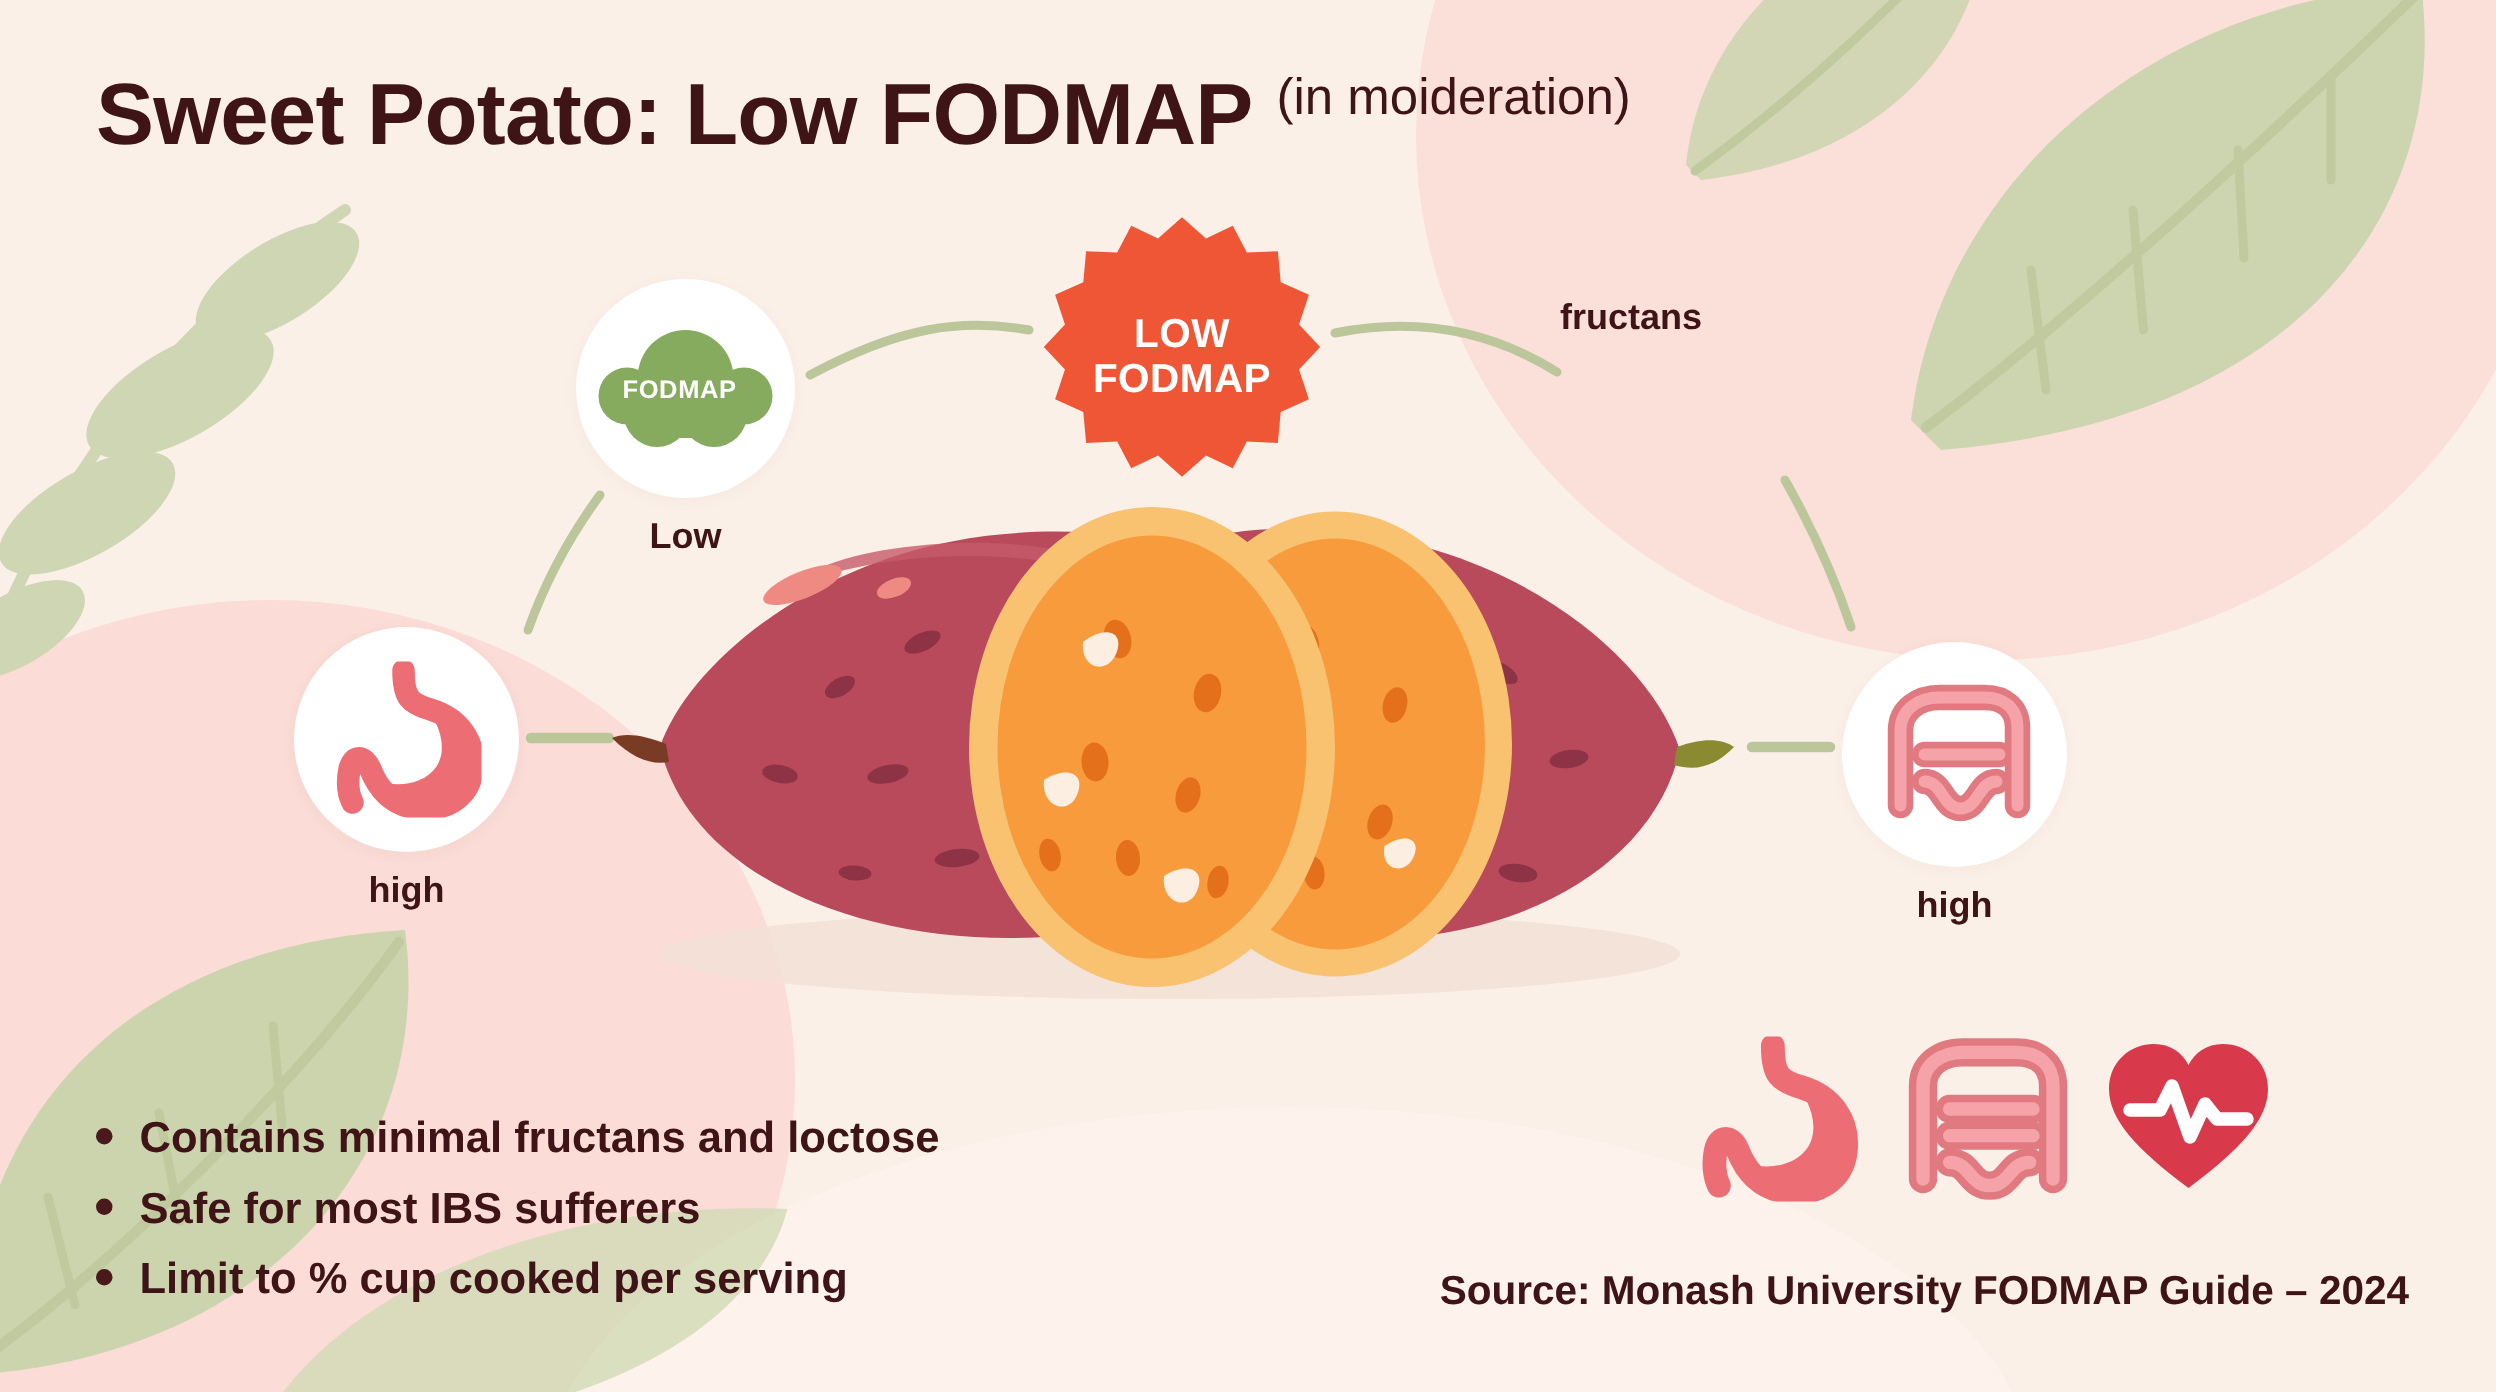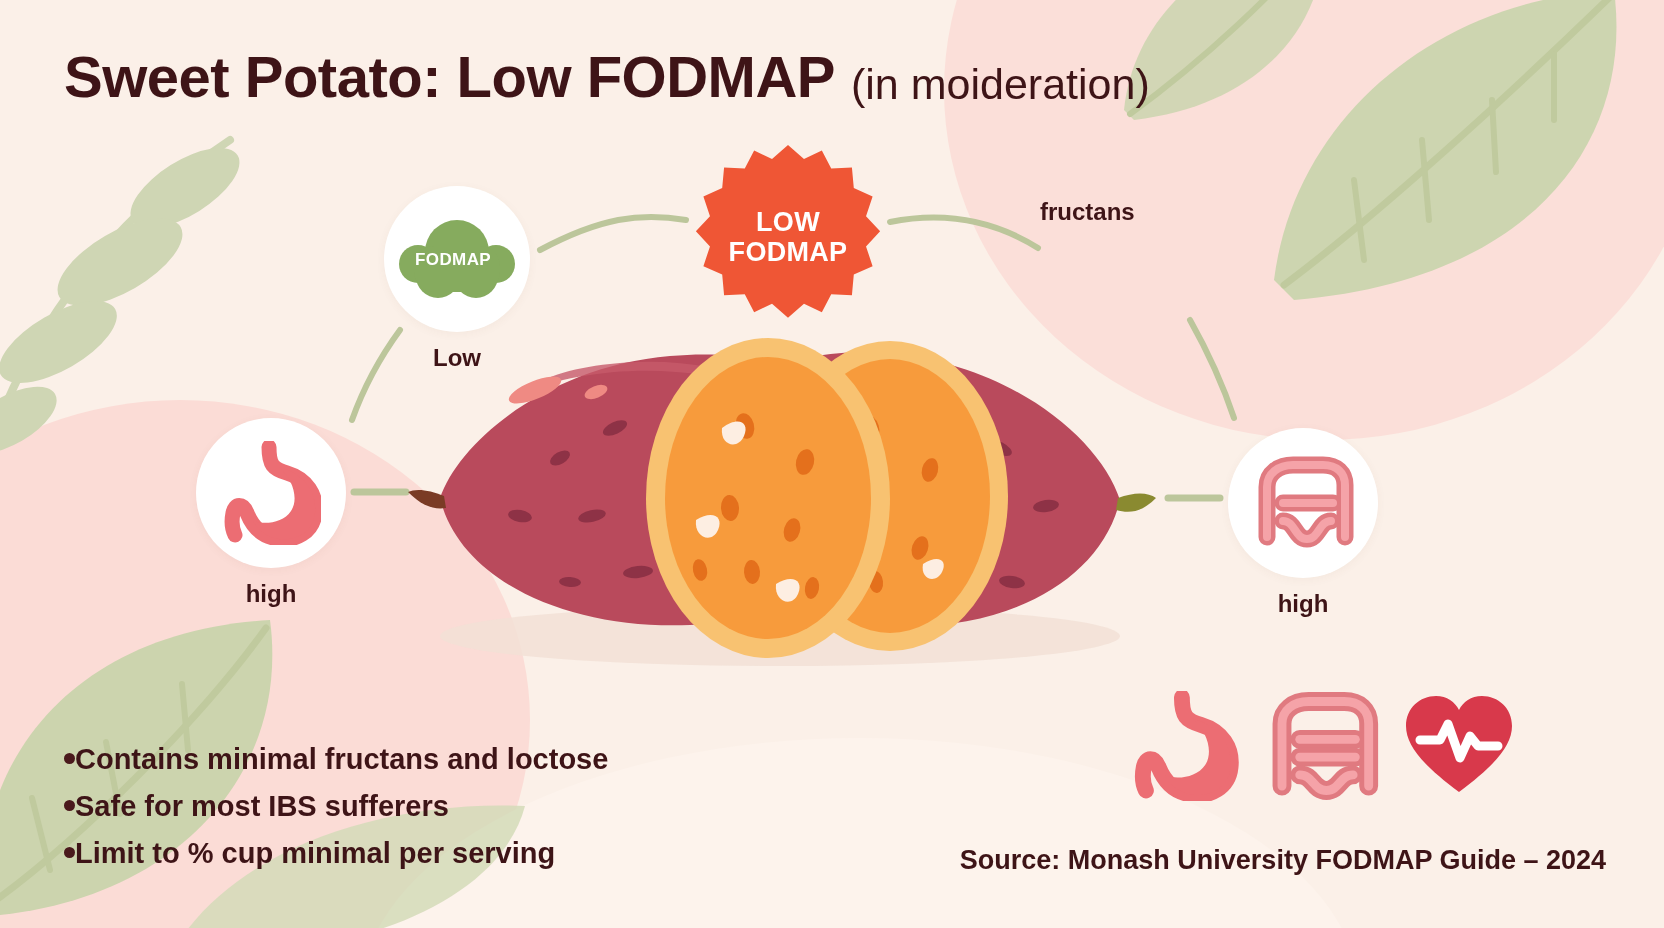--- a/index.html
+++ b/index.html
@@ -21,27 +21,27 @@
     position:absolute;left:-170px;top:400px;width:700px;height:640px;
     border-radius:50%;background:#fbdcd6;
   }
   .blob-cream-b{
     position:absolute;left:360px;bottom:-330px;width:1000px;height:520px;
     border-radius:50%;background:#fdf3ec;
   }
 
   
   .title-wrap{position:absolute;left:64px;top:48px;z-index:5;
-    display:flex;align-items:flex-end;gap:16px;}
+    display:flex;align-items:flex-start;gap:16px;}
   .title-main{
     font-size:58px;font-weight:bold;color:#3e1417;letter-spacing:-0.5px;
     white-space:nowrap;line-height:1;
   }
   .title-sub{
-    font-size:43px;font-weight:normal;color:#3e1417;white-space:nowrap;line-height:1;
+    font-size:34px;font-weight:normal;color:#3e1417;white-space:nowrap;line-height:1;
   }
 
   
   .badge{
     position:absolute;left:694px;top:143px;width:188px;height:188px;z-index:8;
   }
   .badge svg{display:block;}
   .badge-text{
     position:absolute;inset:0;display:flex;flex-direction:column;
     align-items:center;justify-content:center;color:#ffffff;
@@ -70,21 +70,21 @@
 
   .blob-icon-text{
     position:absolute;color:#fff;font-size:17px;font-weight:bold;letter-spacing:.4px;
   }
 
   
   .potato{position:absolute;left:400px;top:320px;width:760px;height:350px;z-index:4;}
 
   
   .bullets{position:absolute;left:64px;top:745px;z-index:7;}
-  .bullet{display:flex;align-items:baseline;margin-bottom:18px;}
+  .bullet{display:flex;align-items:baseline;gap:18px;margin-bottom:18px;}
   .dot{width:11px;height:11px;border-radius:50%;background:#4a191c;flex:0 0 auto;
        transform:translateY(-5px);}
   .bullet-text{font-size:29px;font-weight:bold;color:#3e1417;white-space:nowrap;line-height:1;}
 
   
   .footer-icons{position:absolute;right:150px;top:690px;z-index:7;display:flex;align-items:center;gap:22px;}
   .source{position:absolute;right:58px;top:845px;z-index:7;
     font-size:27px;font-weight:bold;color:#3e1417;white-space:nowrap;margin-left:36px;}
 </style>
 </head>
@@ -274,21 +274,21 @@
     <div class="bullet">
       <span class="dot"></span>
       <span class="bullet-text">Contains minimal fructans and loctose</span>
     </div>
     <div class="bullet">
       <span class="dot"></span>
       <span class="bullet-text">Safe for most IBS sufferers</span>
     </div>
     <div class="bullet">
       <span class="dot"></span>
-      <span class="bullet-text">Limit to % cup minimal per serving</span>
+      <span class="bullet-text">Limit to % cup cooked per serving</span>
     </div>
   </div>
 
   <div class="footer-icons">
     <svg width="112" height="110" viewBox="0 0 100 104">
       <path d="M 48 6 C 48 24 52 28 66 32 C 86 38 96 54 94 72 C 92 92 74 100 58 98
                C 38 96 30 82 26 72 C 22 62 14 62 12 72 C 10 82 12 90 14 94" stroke="#ec6d73" stroke-width="15" fill="none" stroke-linecap="round" stroke-linejoin="round"></path>
       <path d="M 58 26 C 82 32 96 50 94 72 C 92 92 74 100 58 98 C 44 96 36 88 32 80
                C 44 84 62 82 70 70 C 78 58 72 38 58 26 Z" fill="#ec6d73"></path>
     </svg>

